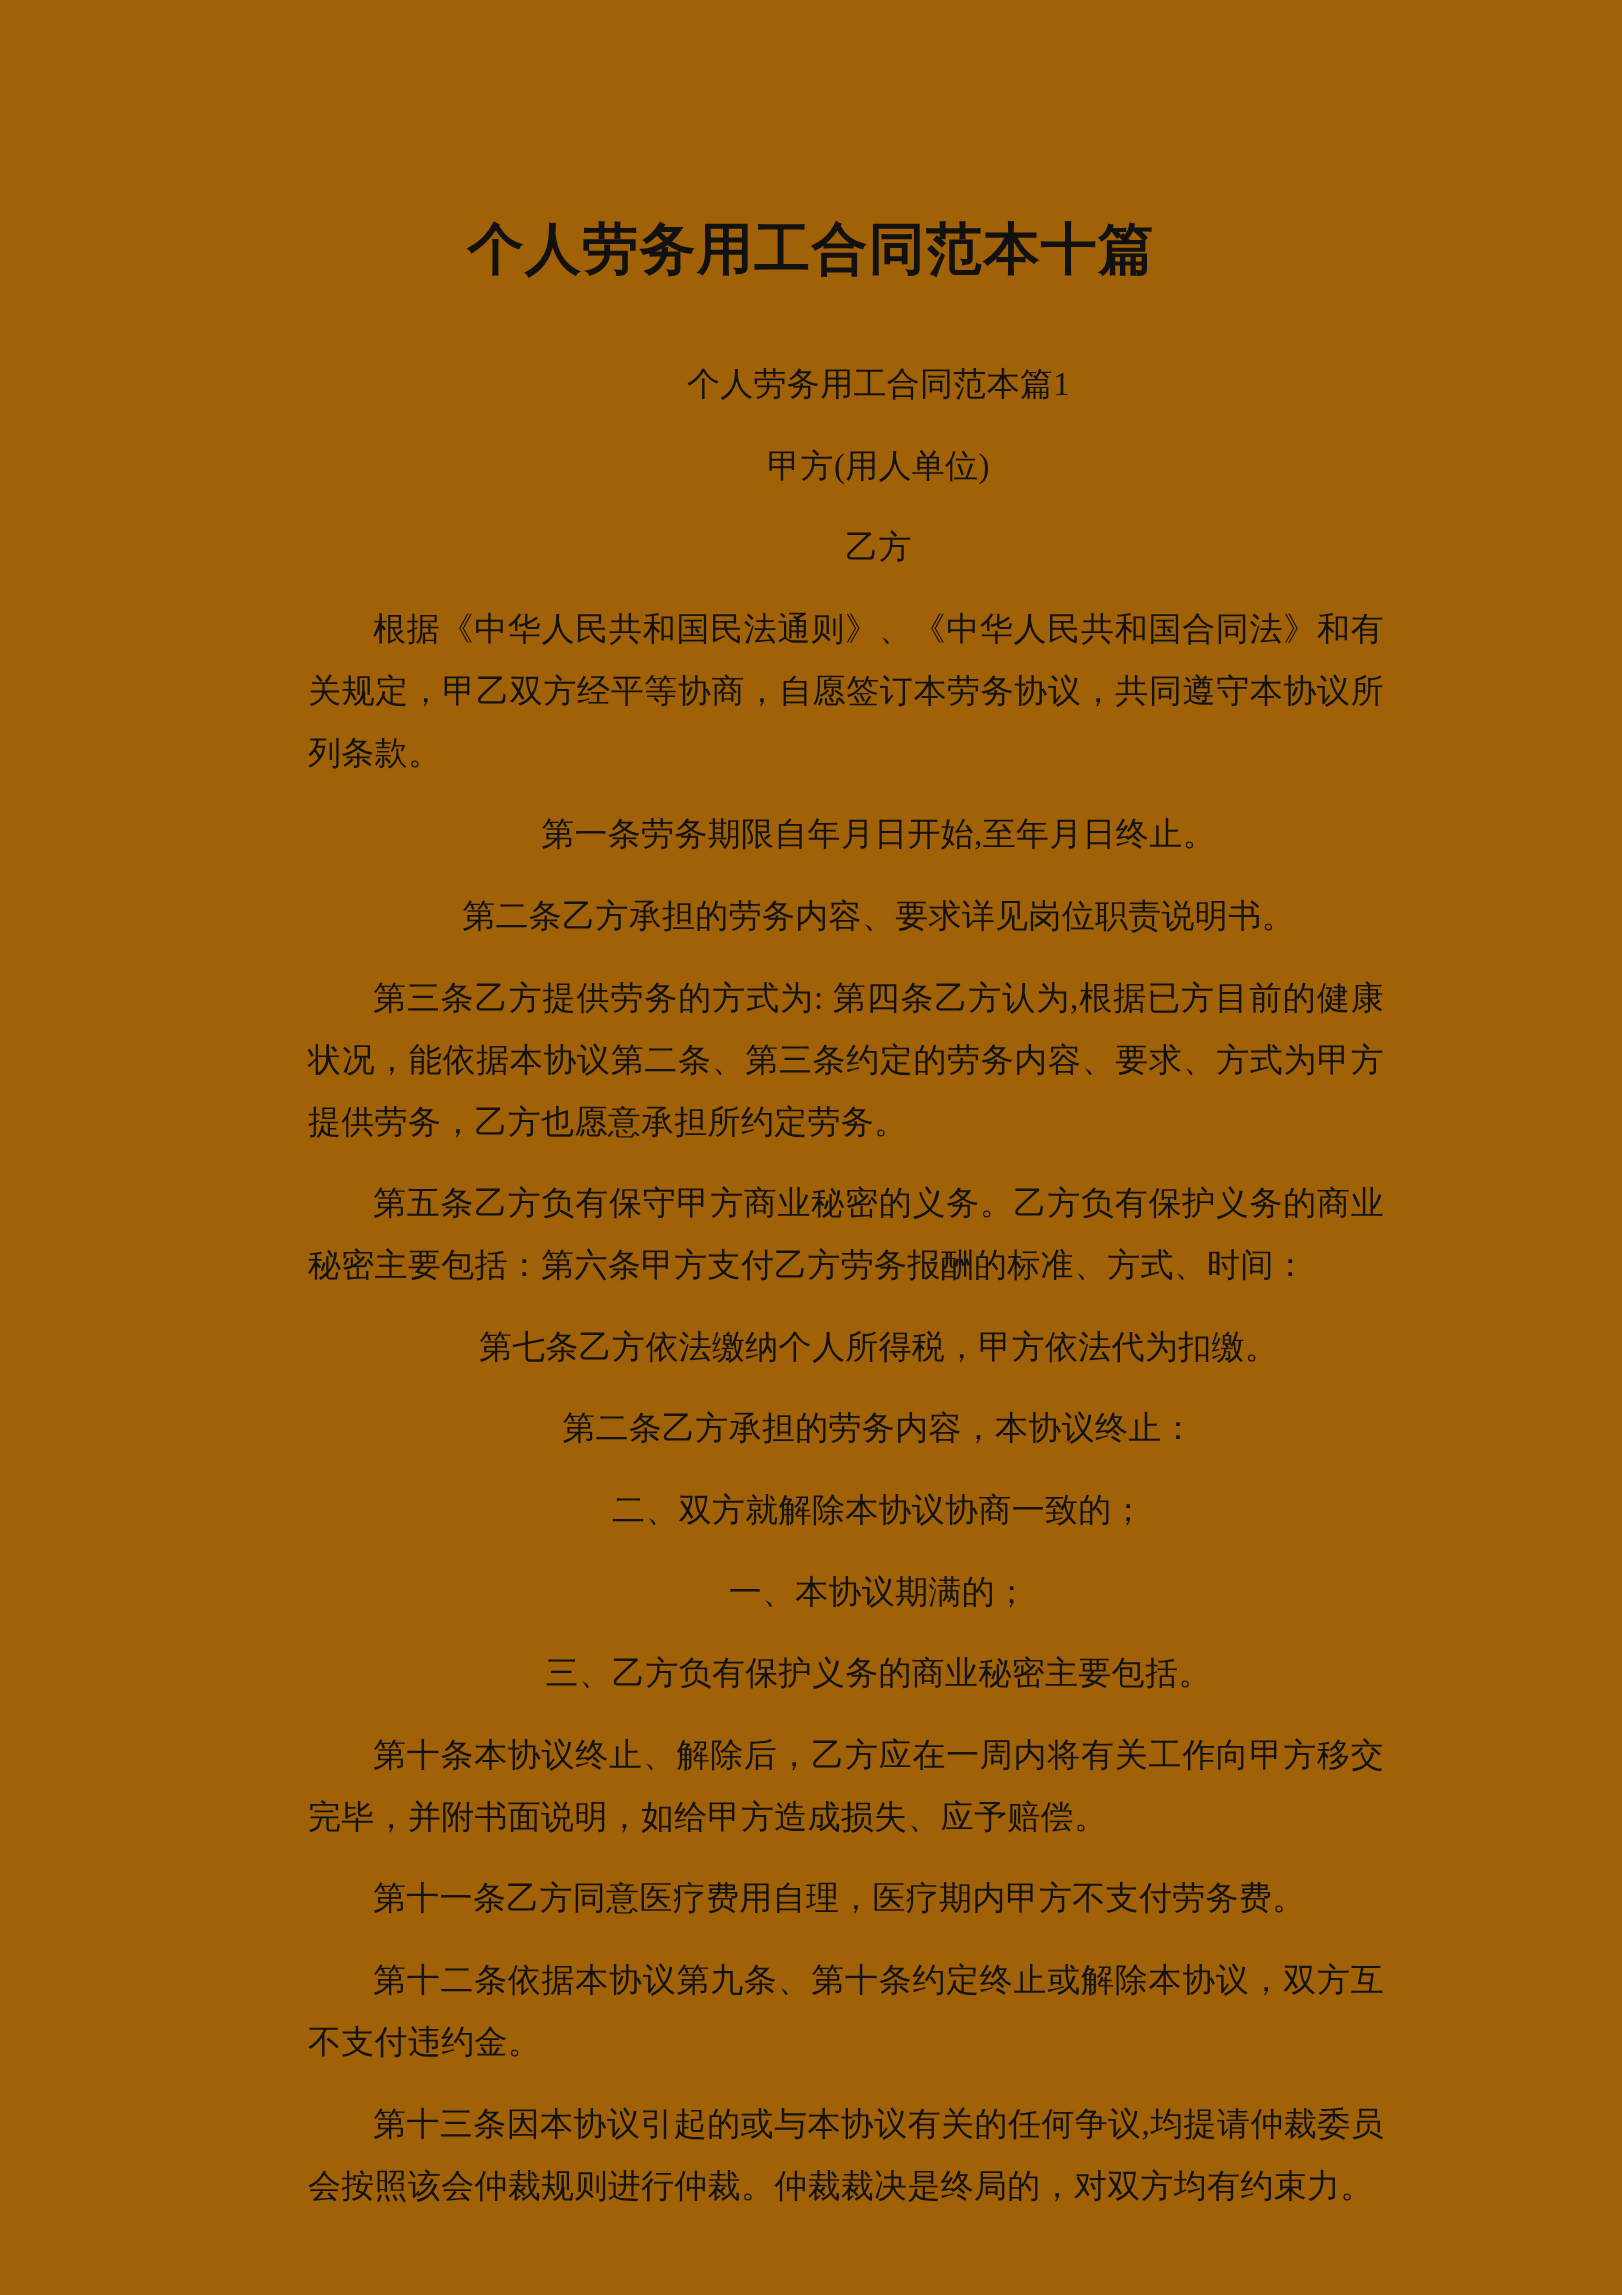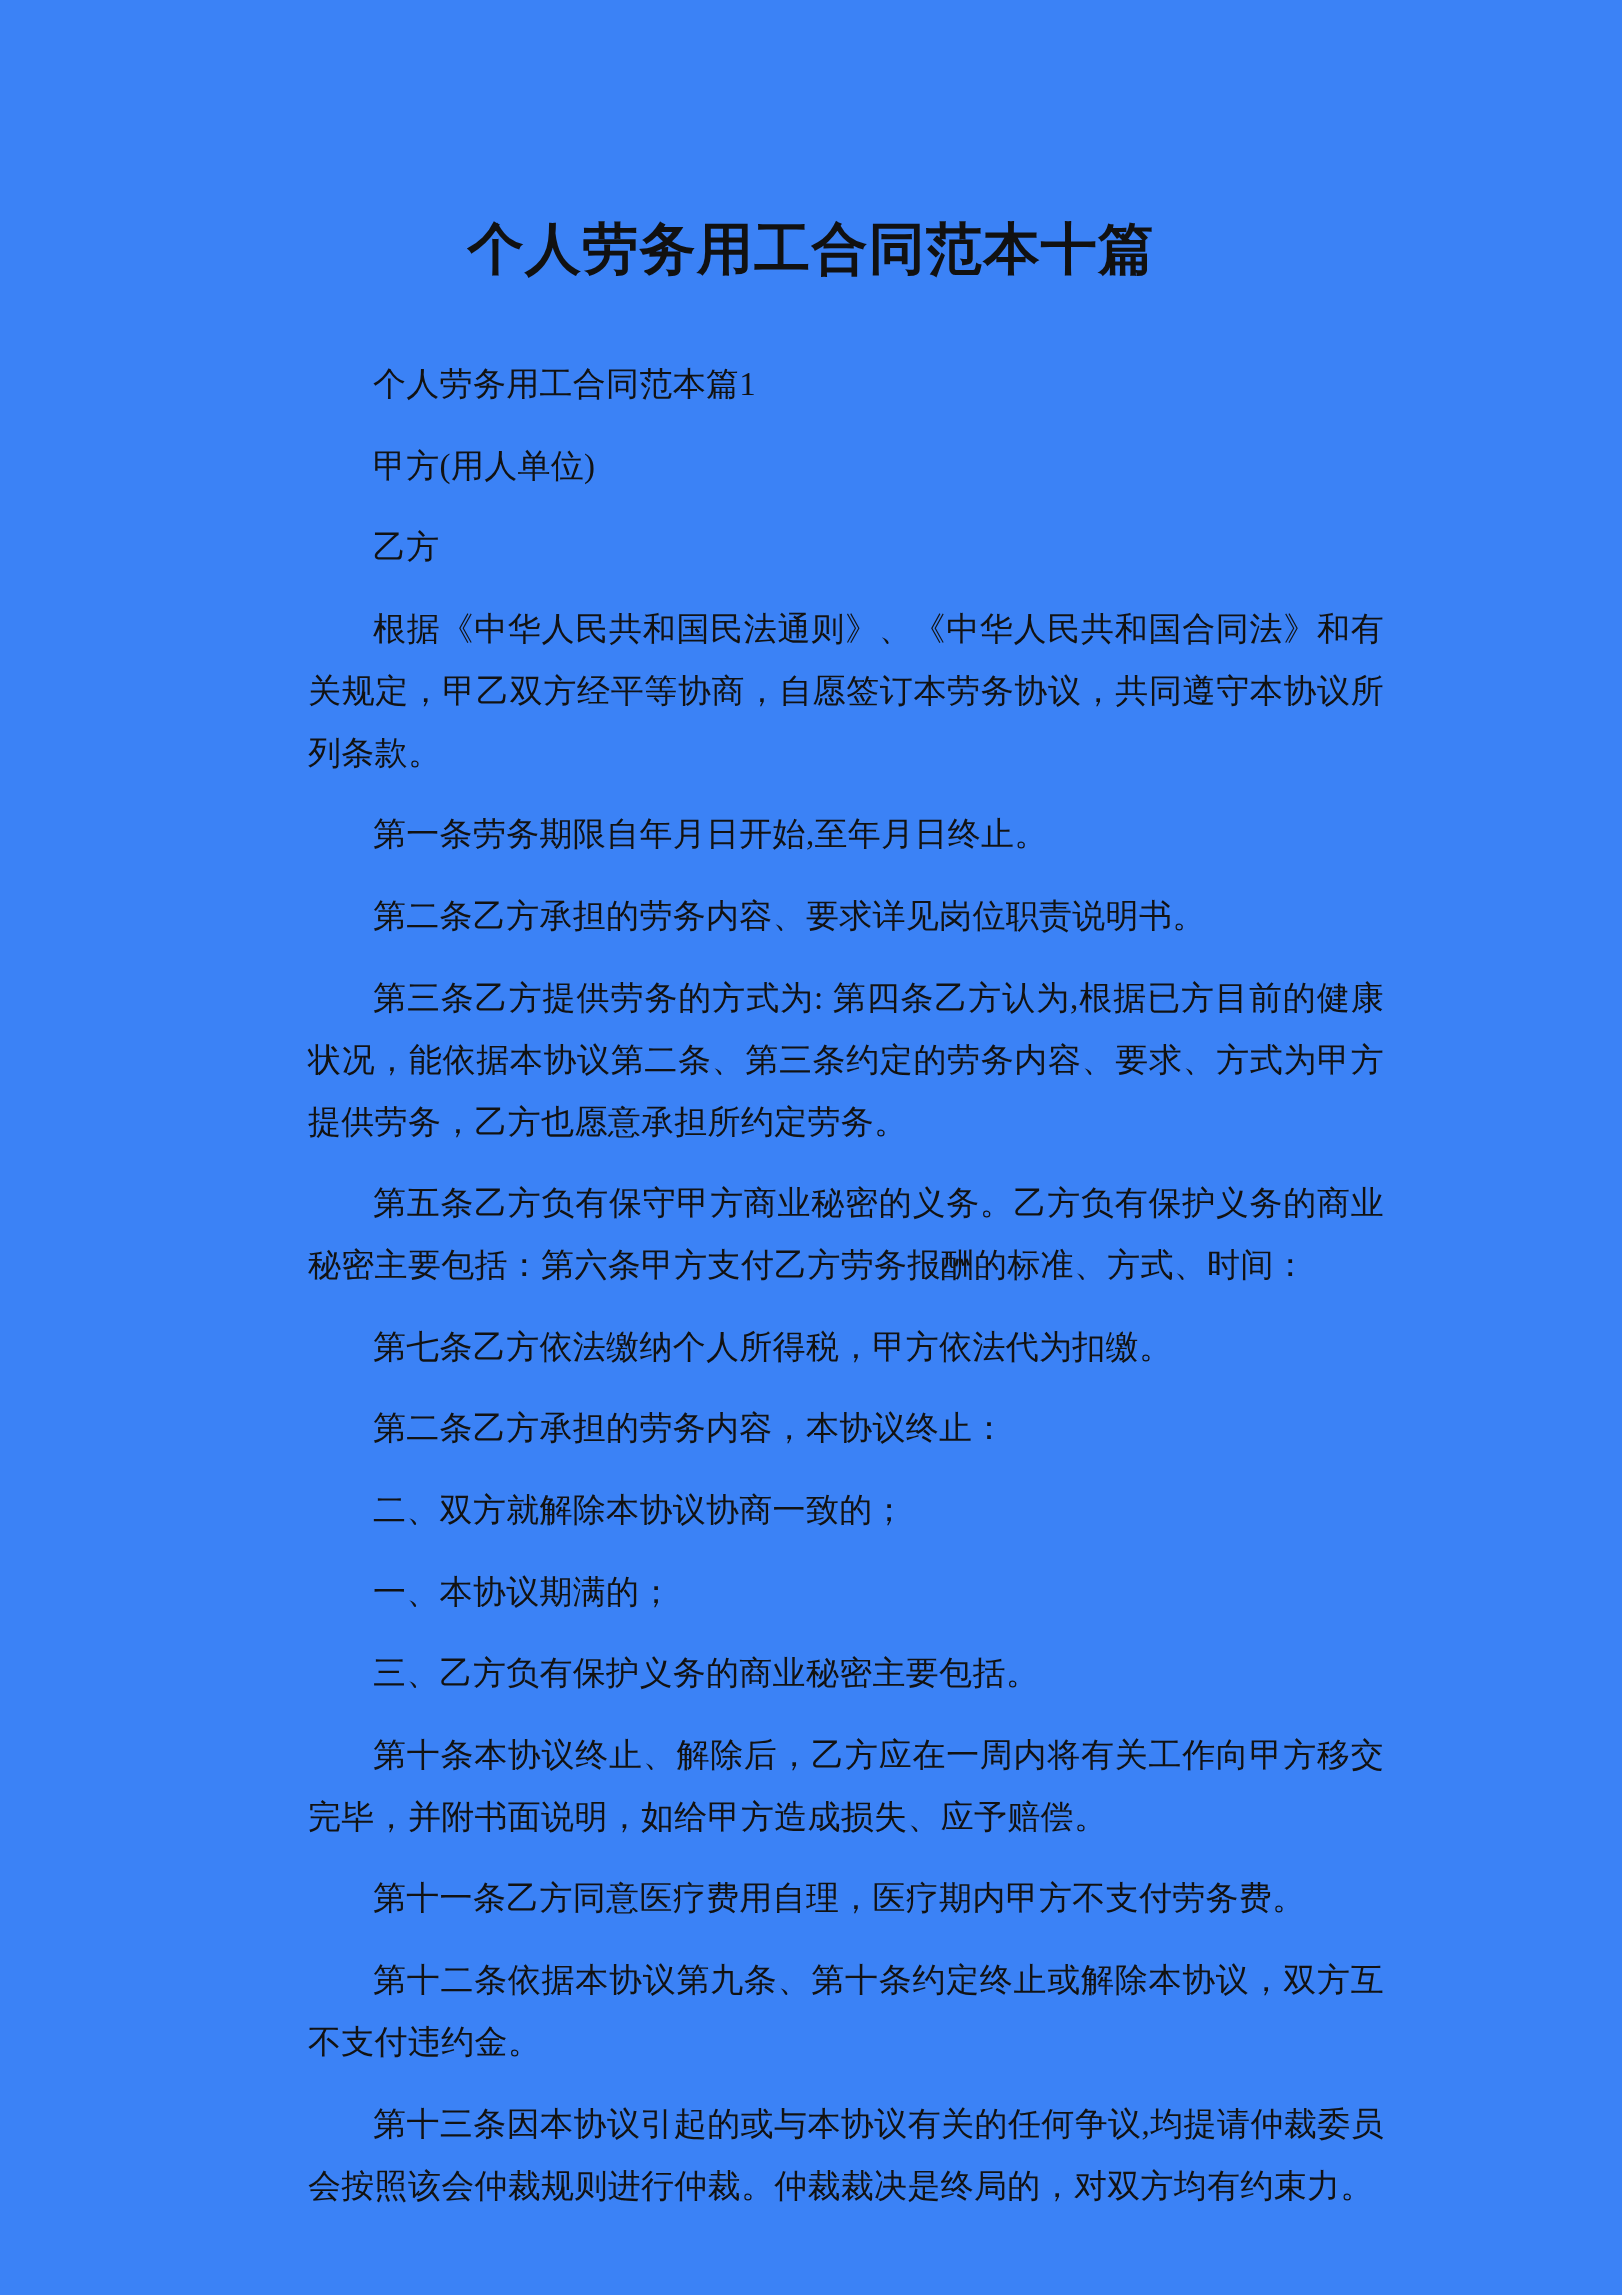--- a/index.html
+++ b/index.html
@@ -13,21 +13,21 @@
     overflow: hidden;
     font-family: "Liberation Serif", "DejaVu Serif", serif;
     color: #000000;
     -webkit-font-smoothing: antialiased;
   }
 
   .page {
     position: relative;
     width: 1623px;
     height: 2295px;
-    background: #3b82f6;
+    background: #a16207;
     box-sizing: border-box;
   }
 
   
   .doc-title {
     position: absolute;
     top: 175px;
     left: 0;
     width: 1623px;
     text-align: center;
@@ -56,21 +56,21 @@
     text-justify: inter-ideograph;
     text-indent: 65px;
     margin: 0 0 19.6px 0;
     color: #121212;
     letter-spacing: 0.3px;
     word-break: break-all;
   }
 
   
   .para.short {
-    text-align: left;
+    text-align: center;
   }
 </style>
 </head>
 <body>
 
 <div class="page">
 
   <h1 class="doc-title">个人劳务用工合同范本十篇</h1>
 
   <div class="body-col">

